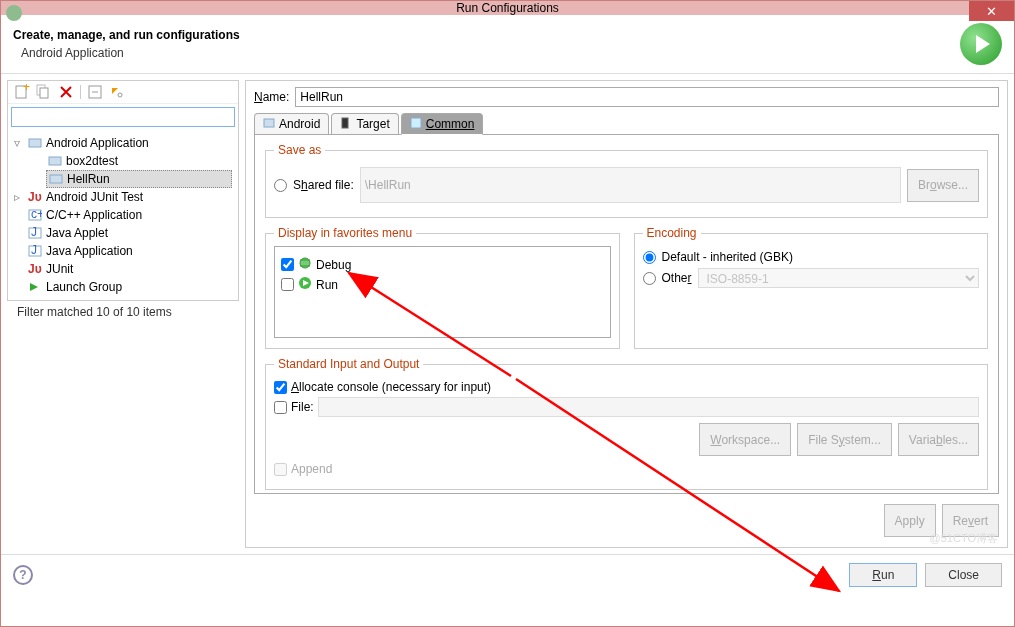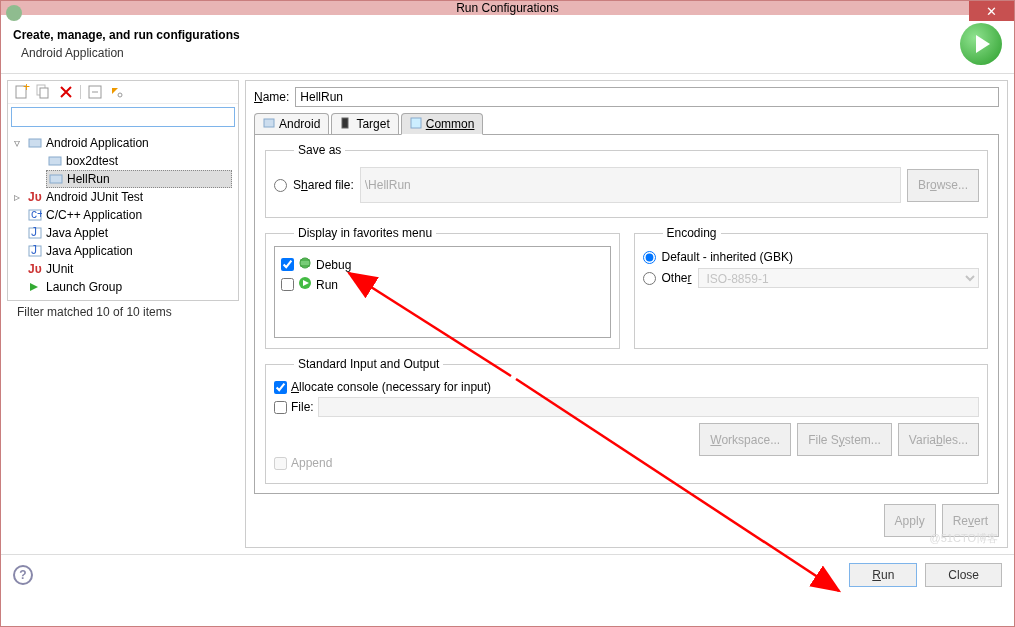--- a/index.html
+++ b/index.html
@@ -23,25 +23,25 @@
 .tree-item.level1 { margin-left: 0; }
 .tree-item.level2 { margin-left: 34px; }
 .tree-item.selected { background: #ddd; border: 1px dotted #888; padding: 1px 2px; margin-left: 32px; }
 .expand { width: 10px; color: #888; }
 .ico-app { width: 14px; height: 14px; display: inline-block; }
 .right-pane { flex: 1; border: 1px solid #ccc; padding: 6px 8px; display: flex; flex-direction: column; }
 .name-row { display: flex; align-items: center; gap: 6px; margin-bottom: 6px; }
 .name-row input { flex: 1; padding: 2px 4px; border: 1px solid #aaa; height: 20px; }
 .tabs { display: flex; border-bottom: 1px solid #aaa; }
 .tab { padding: 3px 8px; border: 1px solid #aaa; border-bottom: none; background: #f5f5f5; margin-right: 2px; display: flex; gap: 4px; border-radius: 4px 4px 0 0; font-family: "Microsoft Sans Serif", sans-serif; }
-.tab.active { background: #e5e5e5; border-bottom: 1px solid #fff; margin-bottom: -1px; }
+.tab.active { background: #a3a3a3; border-bottom: 1px solid #fff; margin-bottom: -1px; }
 .tab .ti { width: 12px; height: 12px; display: inline-block; }
 .form-area { border: 1px solid #aaa; border-top: none; padding: 8px; background: #fff; flex: 1; overflow: auto; }
 fieldset { border: 1px solid #ccc; padding: 6px 8px 10px; margin-bottom: 8px; }
-legend { color: #000000; padding: 0 4px; margin-left: 20px; }
+legend { color: #c2410c; padding: 0 4px; }
 .radio-row { display: flex; align-items: center; gap: 6px; margin: 4px 0; }
 .radio-row input[type=radio] { margin: 0; }
 .shared-input { flex: 1; padding: 2px 4px; border: 1px solid #ddd; background: #f5f5f5; color: #aaa; height: 36px; }
 .btn { padding: 3px 10px; border: 1px solid #bbb; background: #f0f0f0; color: #333; height: 33px; }
 .btn.disabled { color: #aaa; }
 .two-col { display: flex; gap: 10px; }
 .fav-box { border: 1px solid #aaa; padding: 6px; height: 92px; background: #fff; }
 .check-row { display: flex; align-items: center; gap: 4px; margin: 3px 0; }
 .check-row input { margin: 0; }
 .sel { flex: 1; border: 1px solid #ccc; background: #f5f5f5; color: #aaa; padding: 2px 4px; height: 20px; }
@@ -248,21 +248,21 @@
         <div class="check-row">
             <input type="checkbox" style="">
             <span>File:</span>
             <input class="file-input" disabled="" style="">
           </div>
         <div class="btn-row">
           <button class="btn disabled"><span><span class="underline-key">W</span>orkspace...</span></button>
           <button class="btn disabled"><span>File S<span class="underline-key">y</span>stem...</span></button>
           <button class="btn disabled"><span>Varia<span class="underline-key">b</span>les...</span></button>
         </div>
-        <div class="check-row" style="margin-top:0">
+        <div class="check-row" style="margin-top:6px">
             <input type="checkbox" disabled="" style="">
             <span style="color:#aaa">Append</span>
           </div>
       </fieldset>
 
       <div class="check-row">
           <input type="checkbox" checked="" style="">
           <span>Launc<span class="underline-key">h</span> in background</span>
         </div>
     </div>

